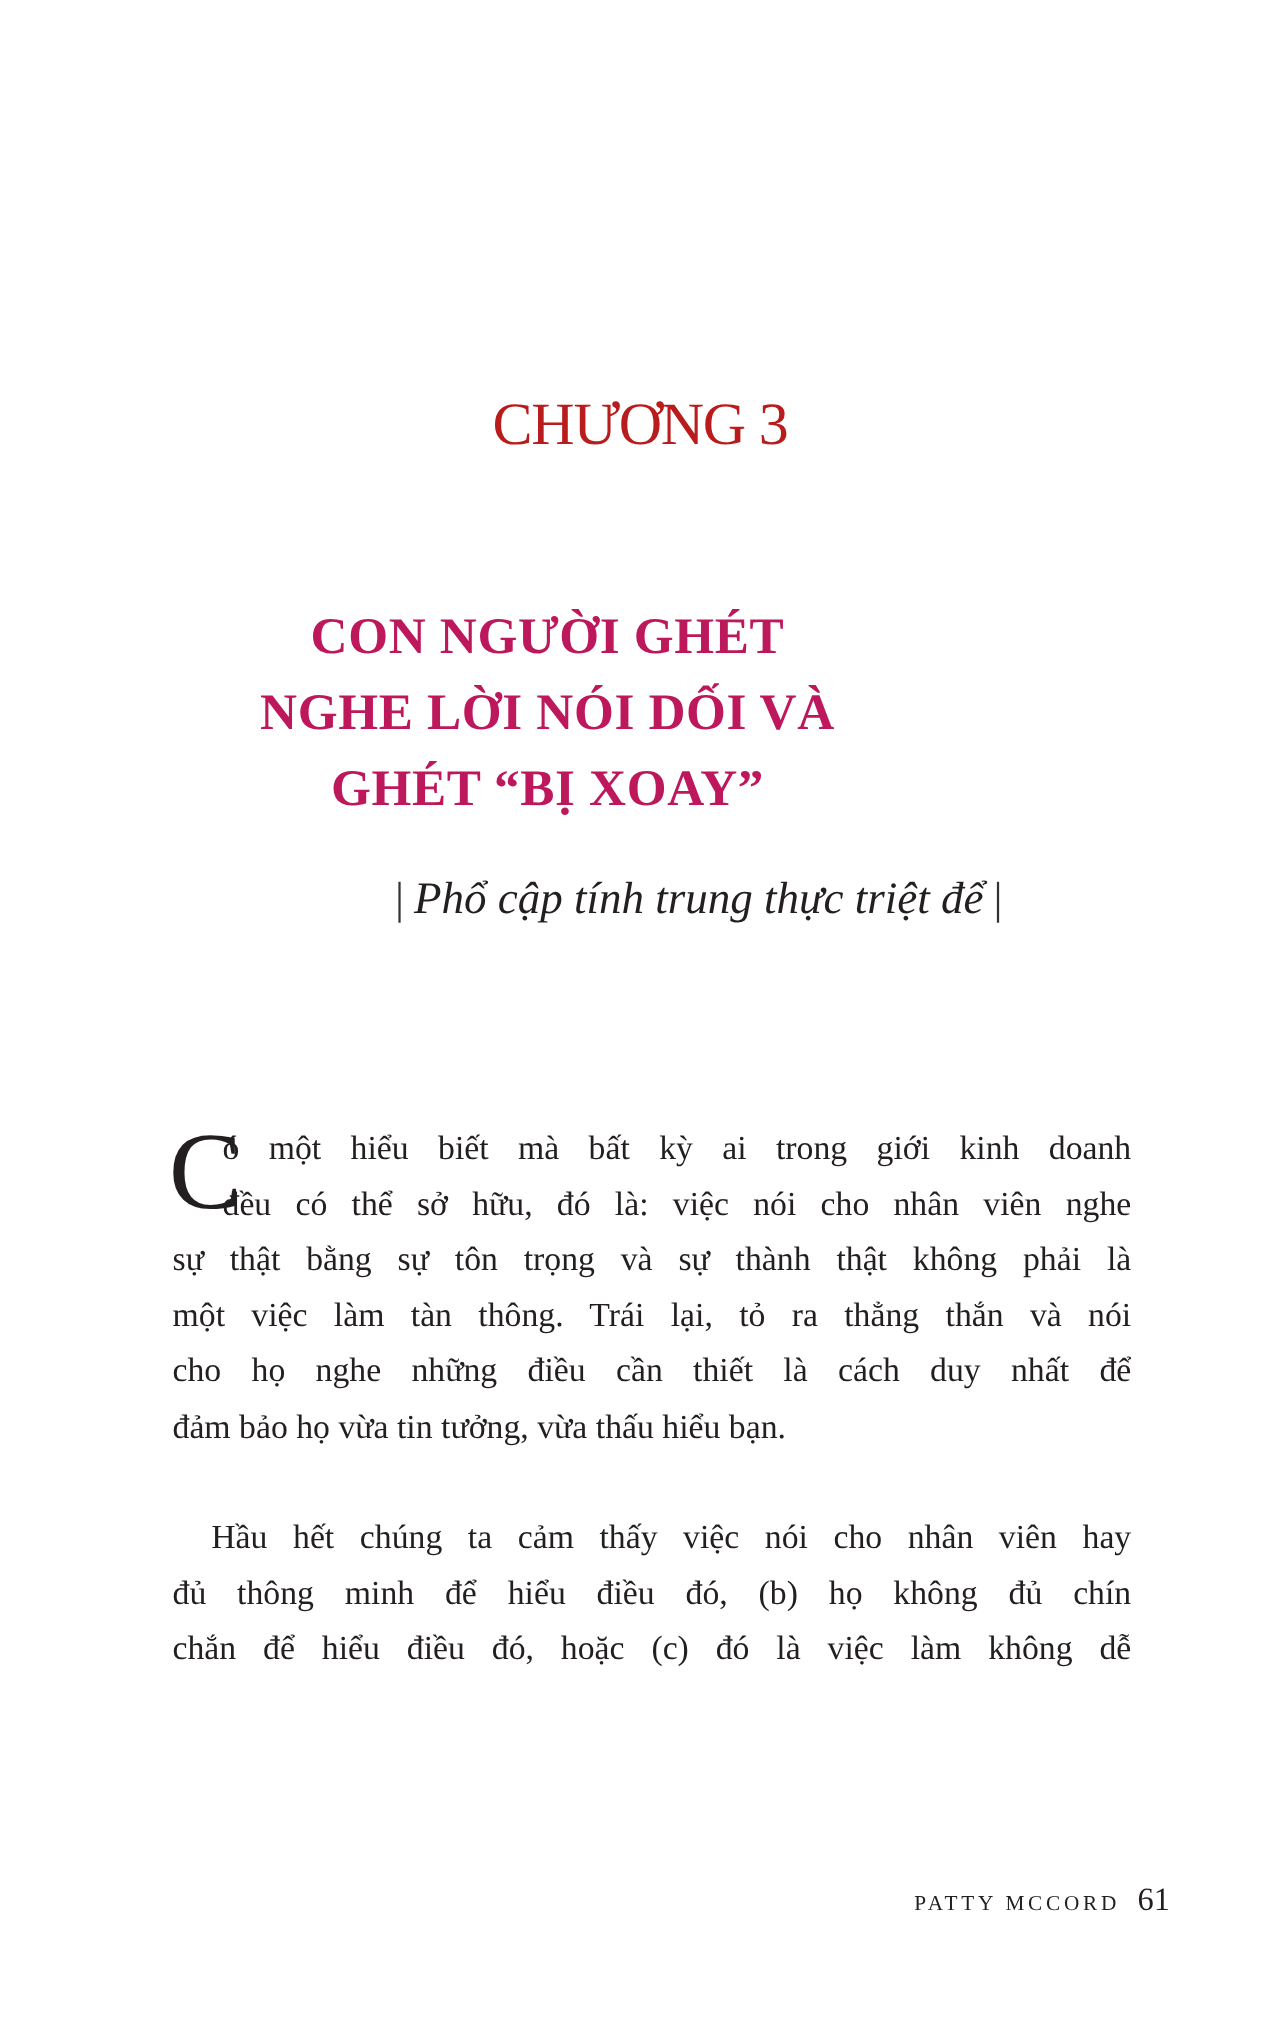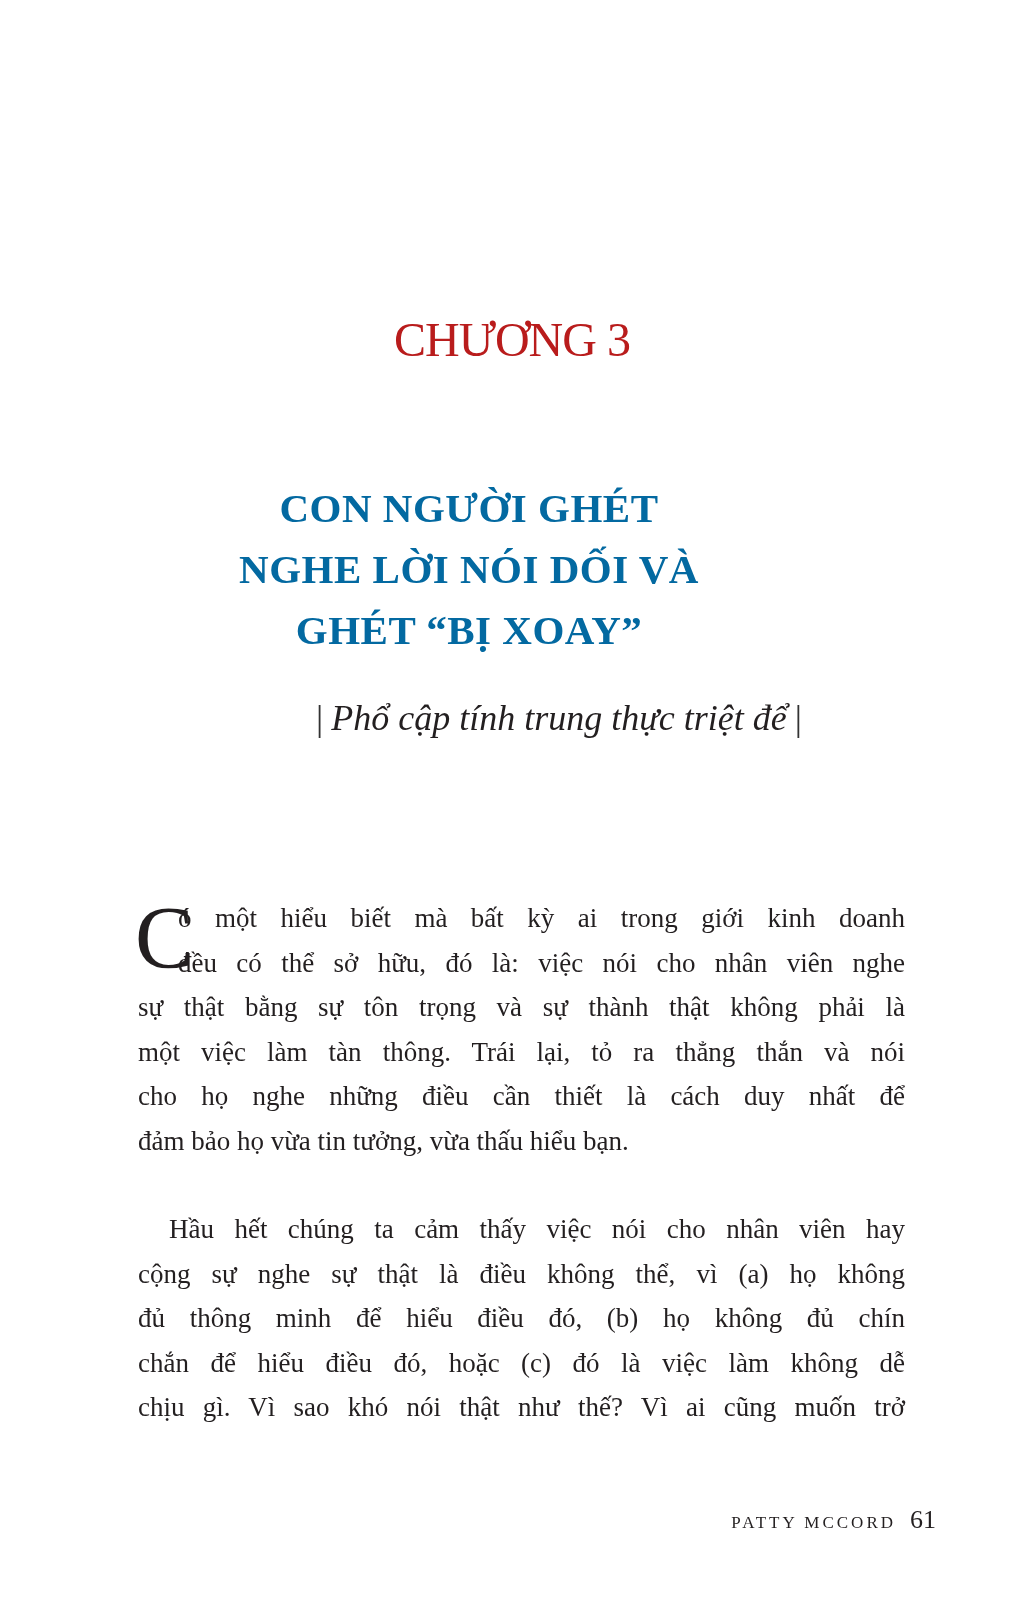--- a/index.html
+++ b/index.html
@@ -9,21 +9,21 @@
       color: #231f20;
     }
     .chapter-label {
       position: absolute; left: 0; width: 1024px; top: 320px;
       text-align: center; font-size: 48px; letter-spacing: -1px;
       font-weight: normal; color: #b91c1c; line-height: 40px;
     }
     .chapter-title {
       position: absolute; left: 0; width: 876px; top: 478px;
       text-align: center; font-weight: bold; font-size: 41px;
-      line-height: 61px; letter-spacing: 0.5px; color: #0369a1; margin-left: 31px;
+      line-height: 61px; letter-spacing: 0.5px; color: #be185d;
     }
     .chapter-title div { white-space: nowrap; }
     .subtitle {
       position: absolute; left: 0; width: 1024px; top: 700px;
       text-align: center; font-size: 36px; line-height: 36px;
       color: #231f20;
       padding-left: 47px;
     }
     .subtitle .bar { font-style: normal; font-weight: normal; color: #333; padding: 0 8px; }
     .subtitle em { font-style: italic; }
@@ -67,22 +67,20 @@
   <div class="para">
     <span class="line dropcap-line"><span class="dropcap">C</span><span>ó một hiểu biết mà bất kỳ ai trong giới kinh doanh</span></span>
     <span class="line dropcap-line">đều có thể sở hữu, đó là: việc nói cho nhân viên nghe</span>
     <span class="line">sự thật bằng sự tôn trọng và sự thành thật không phải là</span>
     <span class="line">một việc làm tàn thông. Trái lại, tỏ ra thẳng thắn và nói</span>
     <span class="line">cho họ nghe những điều cần thiết là cách duy nhất để</span>
     <span class="line last">đảm bảo họ vừa tin tưởng, vừa thấu hiểu bạn.</span>
   </div>
   <div class="para">
     <span class="line indent">Hầu hết chúng ta cảm thấy việc nói cho nhân viên hay</span>
-    <span class="line">cộng sự nghe sự thật là điều không thể, vì (a) họ không</span>
     <span class="line">đủ thông minh để hiểu điều đó, (b) họ không đủ chín</span>
     <span class="line">chắn để hiểu điều đó, hoặc (c) đó là việc làm không dễ</span>
-    <span class="line">chịu gì. Vì sao khó nói thật như thế? Vì ai cũng muốn trở</span>
   </div>
 </div>
 
 <div class="footer">
   <span class="author">PATTY MCCORD</span><span class="page-num">61</span>
 </div>
 
 </body></html>

